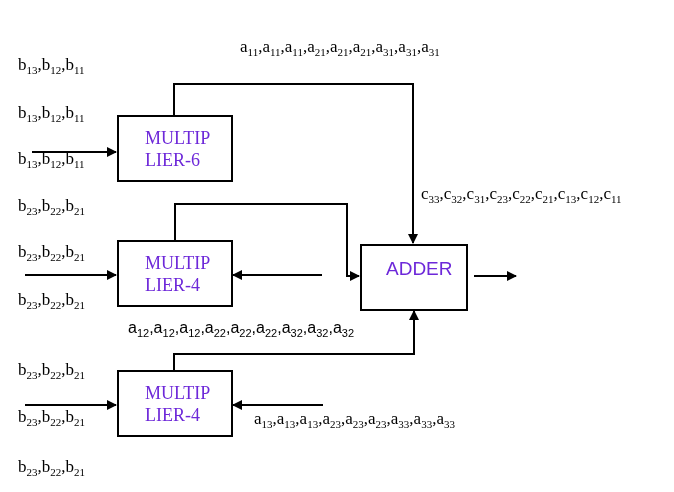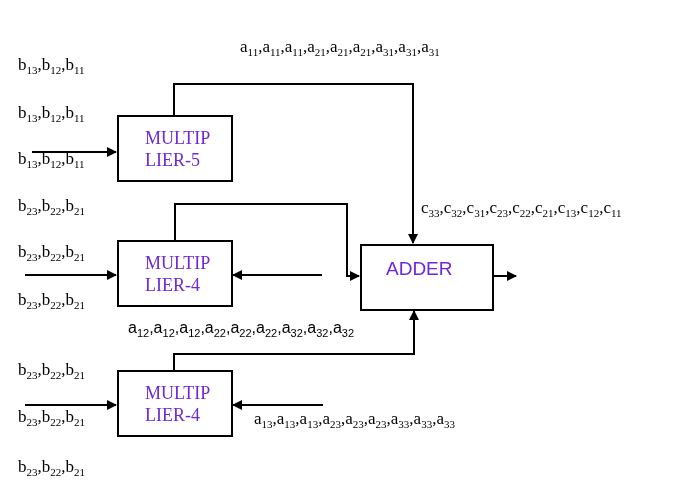--- a/index.html
+++ b/index.html
@@ -36,41 +36,41 @@
     <line x1="25" y1="405" x2="116" y2="405" stroke="#000" stroke-width="2" marker-end="url(#ah)"></line>
 
     <line x1="323" y1="405" x2="233" y2="405" stroke="#000" stroke-width="2" marker-end="url(#ah)"></line>
 
     <polyline points="174,370 174,354 414,354 414,311" fill="none" stroke="#000" stroke-width="2" marker-end="url(#ah)"></polyline>
 
     <line x1="474" y1="276" x2="516" y2="276" stroke="#000" stroke-width="2" marker-end="url(#ah)"></line>
   </svg>
 
   <div class="box" style="left:117px;top:115px;width:116px;height:67px;">
-    <div class="txt"><span>MULTIP</span><br><span>LIER-5</span></div>
+    <div class="txt"><span>MULTIP</span><br><span>LIER-6</span></div>
   </div>
   <div class="box" style="left:117px;top:240px;width:116px;height:67px;">
     <div class="txt"><span>MULTIP</span><br><span>LIER-4</span></div>
   </div>
   <div class="box" style="left:117px;top:370px;width:116px;height:67px;">
     <div class="txt"><span>MULTIP</span><br><span>LIER-4</span></div>
   </div>
-  <div class="box adder" style="left:360px;top:244px;width:134px;height:67px;">
+  <div class="box adder" style="left:360px;top:244px;width:108px;height:67px;">
     <div class="txt">ADDER</div>
   </div>
 
   <div class="lbl" style="left:18px;top:56px;"><span>b<sub>13</sub></span>,<span>b<sub>12</sub></span>,<span>b<sub>11</sub></span></div>
   <div class="lbl" style="left:18px;top:104px;"><span>b<sub>13</sub></span>,<span>b<sub>12</sub></span>,<span>b<sub>11</sub></span></div>
   <div class="lbl" style="left:18px;top:150px;"><span>b<sub>13</sub></span>,<span>b<sub>12</sub></span>,<span>b<sub>11</sub></span></div>
 
   <div class="lbl" style="left:18px;top:197px;"><span>b<sub>23</sub></span>,<span>b<sub>22</sub></span>,<span>b<sub>21</sub></span></div>
   <div class="lbl" style="left:18px;top:243px;"><span>b<sub>23</sub></span>,<span>b<sub>22</sub></span>,<span>b<sub>21</sub></span></div>
   <div class="lbl" style="left:18px;top:291px;"><span>b<sub>23</sub></span>,<span>b<sub>22</sub></span>,<span>b<sub>21</sub></span></div>
 
   <div class="lbl" style="left:18px;top:361px;"><span>b<sub>23</sub></span>,<span>b<sub>22</sub></span>,<span>b<sub>21</sub></span></div>
   <div class="lbl" style="left:18px;top:408px;"><span>b<sub>23</sub></span>,<span>b<sub>22</sub></span>,<span>b<sub>21</sub></span></div>
   <div class="lbl" style="left:18px;top:458px;"><span>b<sub>23</sub></span>,<span>b<sub>22</sub></span>,<span>b<sub>21</sub></span></div>
 
   <div class="lbl" style="left:240px;top:38px;"><span>a<sub>11</sub></span>,<span>a<sub>11</sub></span>,<span>a<sub>11</sub></span>,<span>a<sub>21</sub></span>,<span>a<sub>21</sub></span>,<span>a<sub>21</sub></span>,<span>a<sub>31</sub></span>,<span>a<sub>31</sub></span>,<span>a<sub>31</sub></span></div>
   <div class="lbl sans" style="left:128px;top:320px;"><span>a<sub>12</sub></span>,<span>a<sub>12</sub></span>,<span>a<sub>12</sub></span>,<span>a<sub>22</sub></span>,<span>a<sub>22</sub></span>,<span>a<sub>22</sub></span>,<span>a<sub>32</sub></span>,<span>a<sub>32</sub></span>,<span>a<sub>32</sub></span></div>
   <div class="lbl" style="left:254px;top:410px;"><span>a<sub>13</sub></span>,<span>a<sub>13</sub></span>,<span>a<sub>13</sub></span>,<span>a<sub>23</sub></span>,<span>a<sub>23</sub></span>,<span>a<sub>23</sub></span>,<span>a<sub>33</sub></span>,<span>a<sub>33</sub></span>,<span>a<sub>33</sub></span></div>
-  <div class="lbl" style="left:421px;top:199px;"><span>c<sub>33</sub></span>,<span>c<sub>32</sub></span>,<span>c<sub>31</sub></span>,<span>c<sub>23</sub></span>,<span>c<sub>22</sub></span>,<span>c<sub>21</sub></span>,<span>c<sub>13</sub></span>,<span>c<sub>12</sub></span>,<span>c<sub>11</sub></span></div>
+  <div class="lbl" style="left:421px;top:185px;"><span>c<sub>33</sub></span>,<span>c<sub>32</sub></span>,<span>c<sub>31</sub></span>,<span>c<sub>23</sub></span>,<span>c<sub>22</sub></span>,<span>c<sub>21</sub></span>,<span>c<sub>13</sub></span>,<span>c<sub>12</sub></span>,<span>c<sub>11</sub></span></div>
 </div>
 
 </body></html>

